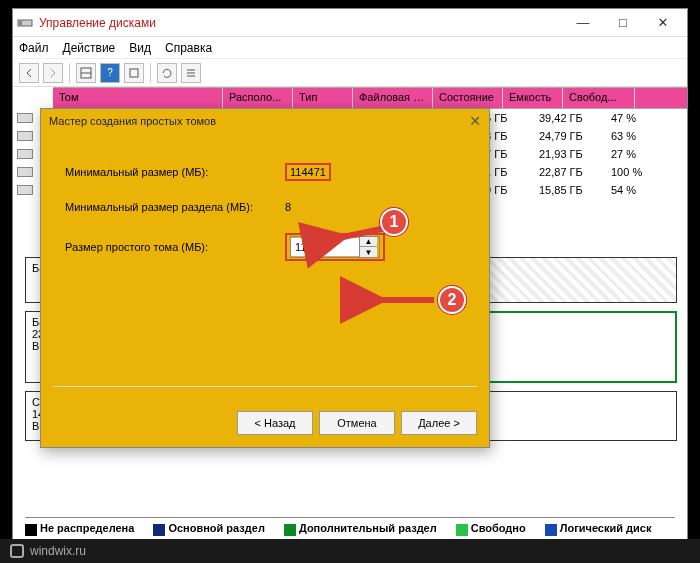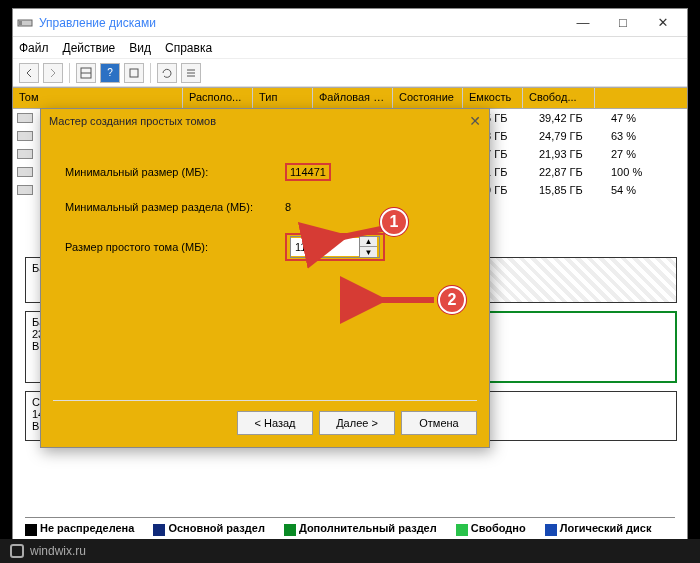--- a/index.html
+++ b/index.html
@@ -1,28 +1,28 @@
 <!DOCTYPE html>
 <html><head>
 <meta charset="utf-8">
 <style>
   * { box-sizing: border-box; margin: 0; padding: 0; font-family: 'Segoe UI', Tahoma, sans-serif; }
   body { background: #000; width: 700px; height: 563px; overflow: hidden; position: relative; }
   .win { position: absolute; left: 12px; top: 8px; width: 676px; height: 534px; background: #fff; border: 1px solid #888; }
   .titlebar { height: 28px; display: flex; align-items: center; padding: 0 4px; border-bottom: 1px solid #ddd; font-size: 12px; }
   .appicon { width: 16px; height: 16px; margin-right: 6px; display: inline-flex; }
-  .tbtitle { flex: 1; color: #3b82f6; }
+  .tbtitle { flex: 1; color: #b91c1c; }
   .winctl { display: flex; }
   .winctl span { width: 40px; height: 26px; display: flex; align-items: center; justify-content: center; font-size: 13px; color: #333; }
   .menubar { height: 22px; display: flex; align-items: center; padding: 0 6px; font-size: 12px; gap: 14px; border-bottom: 1px solid #eee; }
   .toolbar { height: 28px; display: flex; align-items: center; padding: 0 6px; gap: 4px; border-bottom: 1px solid #ddd; }
   .tbtn { width: 20px; height: 20px; border: 1px solid #bbb; display: flex; align-items: center; justify-content: center; background: #f5f5f5; font-size: 10px; }
   .tbtn svg { width: 12px; height: 12px; }
   .tbsep { width: 1px; height: 20px; background: #ccc; margin: 0 2px; }
-  .tablehdr { height: 22px; display: flex; border-top: 1px solid #aaa; border-bottom: 1px solid #aaa; background: #eab308; font-size: 11px; }
+  .tablehdr { height: 22px; display: flex; border-top: 1px solid #aaa; border-bottom: 1px solid #aaa; background: #ec4899; font-size: 11px; margin-left: 40px; }
   .th { border-right: 1px solid #ccc; padding: 3px 6px; overflow: hidden; white-space: nowrap; text-overflow: ellipsis; }
   .rows { font-size: 11px; }
   .tr { height: 18px; display: flex; align-items: center; }
   .td { padding: 0 6px; overflow: hidden; white-space: nowrap; }
   .diskicon { width: 16px; height: 10px; background: #ddd; border: 1px solid #888; margin: 0 6px 0 4px; display: inline-block; }
   .c0 { width: 170px; } .c1 { width: 70px; } .c2 { width: 60px; } .c3 { width: 80px; } .c4 { width: 70px; } .c5 { width: 60px; } .c6 { width: 72px; } .c7 { width: 82px; }
 
   .wizard { position: absolute; left: 40px; top: 108px; width: 450px; height: 340px; background: #eab308; border: 1px solid #888; box-shadow: 2px 4px 14px rgba(0,0,0,.35); }
   .wiztb { height: 24px; display: flex; align-items: center; padding: 0 8px; font-size: 11px; color: #223; }
   .wiztb .x { margin-left: auto; font-size: 14px; color: #555; }
@@ -32,21 +32,21 @@
   .wizbody { padding: 30px 24px 12px 24px; font-size: 11px; }
   .frow { display: flex; align-items: center; margin-bottom: 20px; }
   .flab { width: 220px; }
   .fval { width: 80px; }
   .inputbox { width: 90px; height: 22px; border: 1px solid #888; display: flex; align-items: center; }
   .inputbox input { border: none; width: 68px; height: 18px; font-size: 11px; padding: 0 4px; outline: none; }
   .spin { width: 18px; display: flex; flex-direction: column; border-left: 1px solid #888; }
   .spin span { height: 10px; font-size: 8px; display: flex; align-items: center; justify-content: center; background: #eee; border-bottom: 1px solid #999; }
   .spin span:last-child { border-bottom: none; }
   .hl { border: 2px solid #d63b34; padding: 1px 3px; display: inline-block; }
-  .wizbtns { position: absolute; bottom: 12px; right: 12px; display: flex; gap: 6px; border-top: 1px solid #ddd; padding-top: 10px; width: calc(100% - 24px); justify-content: flex-end; left: 12px; }
+  .wizbtns { position: absolute; bottom: 12px; right: 12px; display: flex; gap: 6px; border-top: 1px solid #ddd; padding-top: 24px; width: calc(100% - 24px); justify-content: flex-end; left: 12px; }
   .btn { min-width: 76px; height: 24px; border: 1px solid #999; background: #f4f4f4; font-size: 11px; padding: 0 10px; display: flex; align-items: center; justify-content: center; }
 
   .disks { position: absolute; left: 12px; top: 248px; width: 652px; font-size: 11px; }
   .diskrow { height: 72px; display: flex; margin-bottom: 8px; }
   .dinfo { width: 108px; border: 1px solid #333; border-right: none; padding: 4px 6px; background: #fff; }
   .dparts { flex: 1; border: 1px solid #333; display: flex; }
   .part { border-left: 4px solid; padding: 4px 6px; overflow: hidden; }
   .part .pn { font-weight: 600; }
   .legend { position: absolute; left: 12px; bottom: 4px; right: 12px; height: 20px; display: flex; align-items: center; gap: 19px; font-size: 11px; border-top: 1px solid #888; padding-top: 3px; font-weight: bold; }
   .sw { width: 12px; height: 12px; display: inline-block; margin-right: 3px; vertical-align: middle; }
@@ -241,22 +241,22 @@
           <span class="spin">
             <span>▲</span>
             <span>▼</span>
           </span>
         </span>
       </span>
     </div>
   </div>
   <div class="wizbtns">
     <span class="btn">&lt; Назад</span>
+    <span class="btn">Отмена</span>
     <span class="btn">Далее &gt;</span>
-    <span class="btn">Отмена</span>
   </div>
 </div>
 
 <div class="arrow" style="left:332px;top:216px;">
   <svg width="60" height="30">
       <defs>
         <marker id="ah1" markerWidth="8" markerHeight="8" refX="2" refY="4" orient="auto">
           <path d="M8 0L0 4l8 4z" fill="#d63b34"></path>
         </marker>
       </defs>

